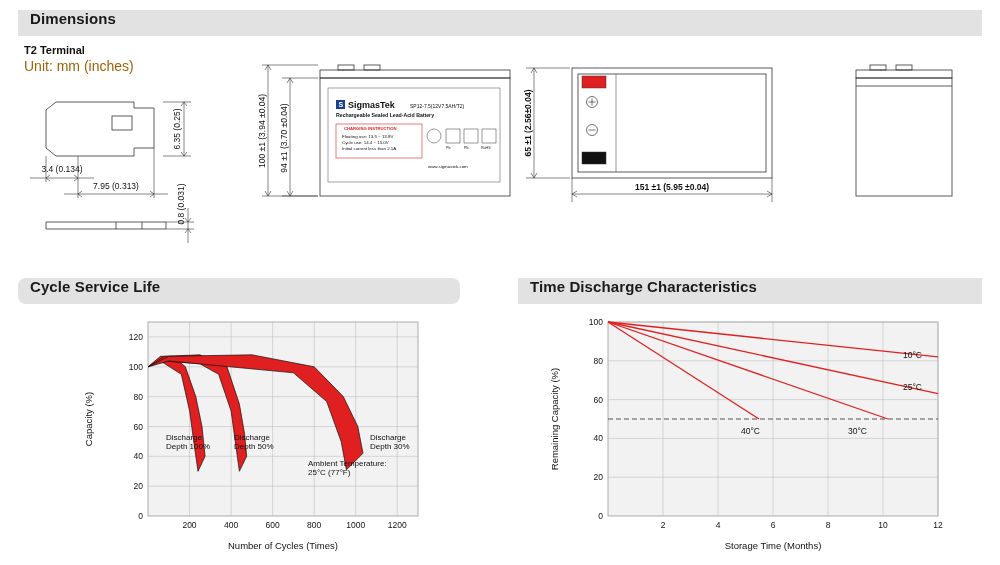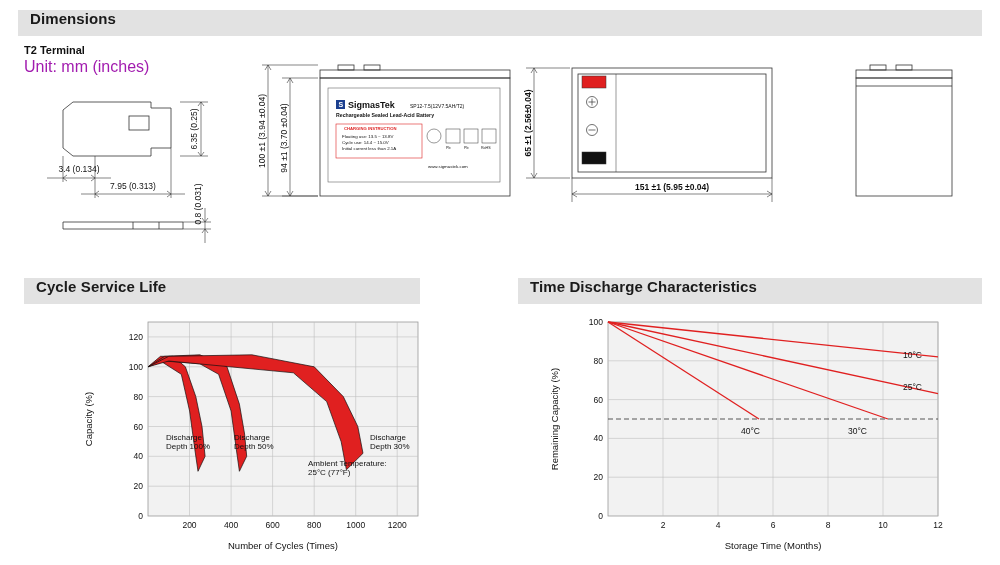--- a/index.html
+++ b/index.html
@@ -22,27 +22,27 @@
     align-items: flex-start;
     padding-left: 12px;
   }
   .section-bar .title {
     font-size: 15px;
     font-weight: bold;
     color: #1a1a1a;
     letter-spacing: 0.1px;
   }
   #dimensions-bar { left: 18px; top: 10px; width: 964px; }
-  #cycle-bar { left: 24px; top: 278px; width: 396px; }
+  #cycle-bar { left: 18px; top: 278px; width: 442px; border-radius: 8px; }
   #selfdis-bar { left: 518px; top: 278px; width: 464px; }
 
   
   .dim-heading { position: absolute; left: 24px; top: 44px; }
   .dim-heading .l1 { font-size: 11px; font-weight: bold; color: #111; }
-  .dim-heading .l2 { font-size: 16px; color: #a21caf; margin-top: 2px; }
+  .dim-heading .l2 { font-size: 14px; color: #a16207; margin-top: 2px; }
 
   
   .draw { position: absolute; }
   svg text { font-family: "Liberation Sans", sans-serif; }
 
   
   .chart-wrap { position: absolute; }
   .axis-label {
     font-size: 9.5px;
     fill: #111;
@@ -60,21 +60,21 @@
 
   <div class="section-bar" id="dimensions-bar">
     <span class="title">Dimensions</span>
   </div>
 
   <div class="dim-heading">
     <div class="l1">T2 Terminal</div>
     <div class="l2">Unit: mm (inches)</div>
   </div>
 
-  <div class="draw" style="left:33px; top:86px; width:220px; height:170px;">
+  <div class="draw" style="left:16px; top:86px; width:220px; height:170px;">
     <svg width="220" height="170" viewBox="0 0 220 170">
       <g fill="none" stroke="#333" stroke-width="0.8">
 
         <path d="M30 24 L30 62 L40 70 L118 70 L118 62 L138 62 L138 22 L118 22 L118 16 L40 16 Z"></path>
 
         <rect x="96" y="30" width="20" height="14" fill="#ffffff" stroke="#333"></rect>
 
         <path d="M30 136 L150 136 L150 143 L30 143 Z"></path>
         <path d="M100 136 L100 143"></path>
         <path d="M126 136 L126 143"></path>

